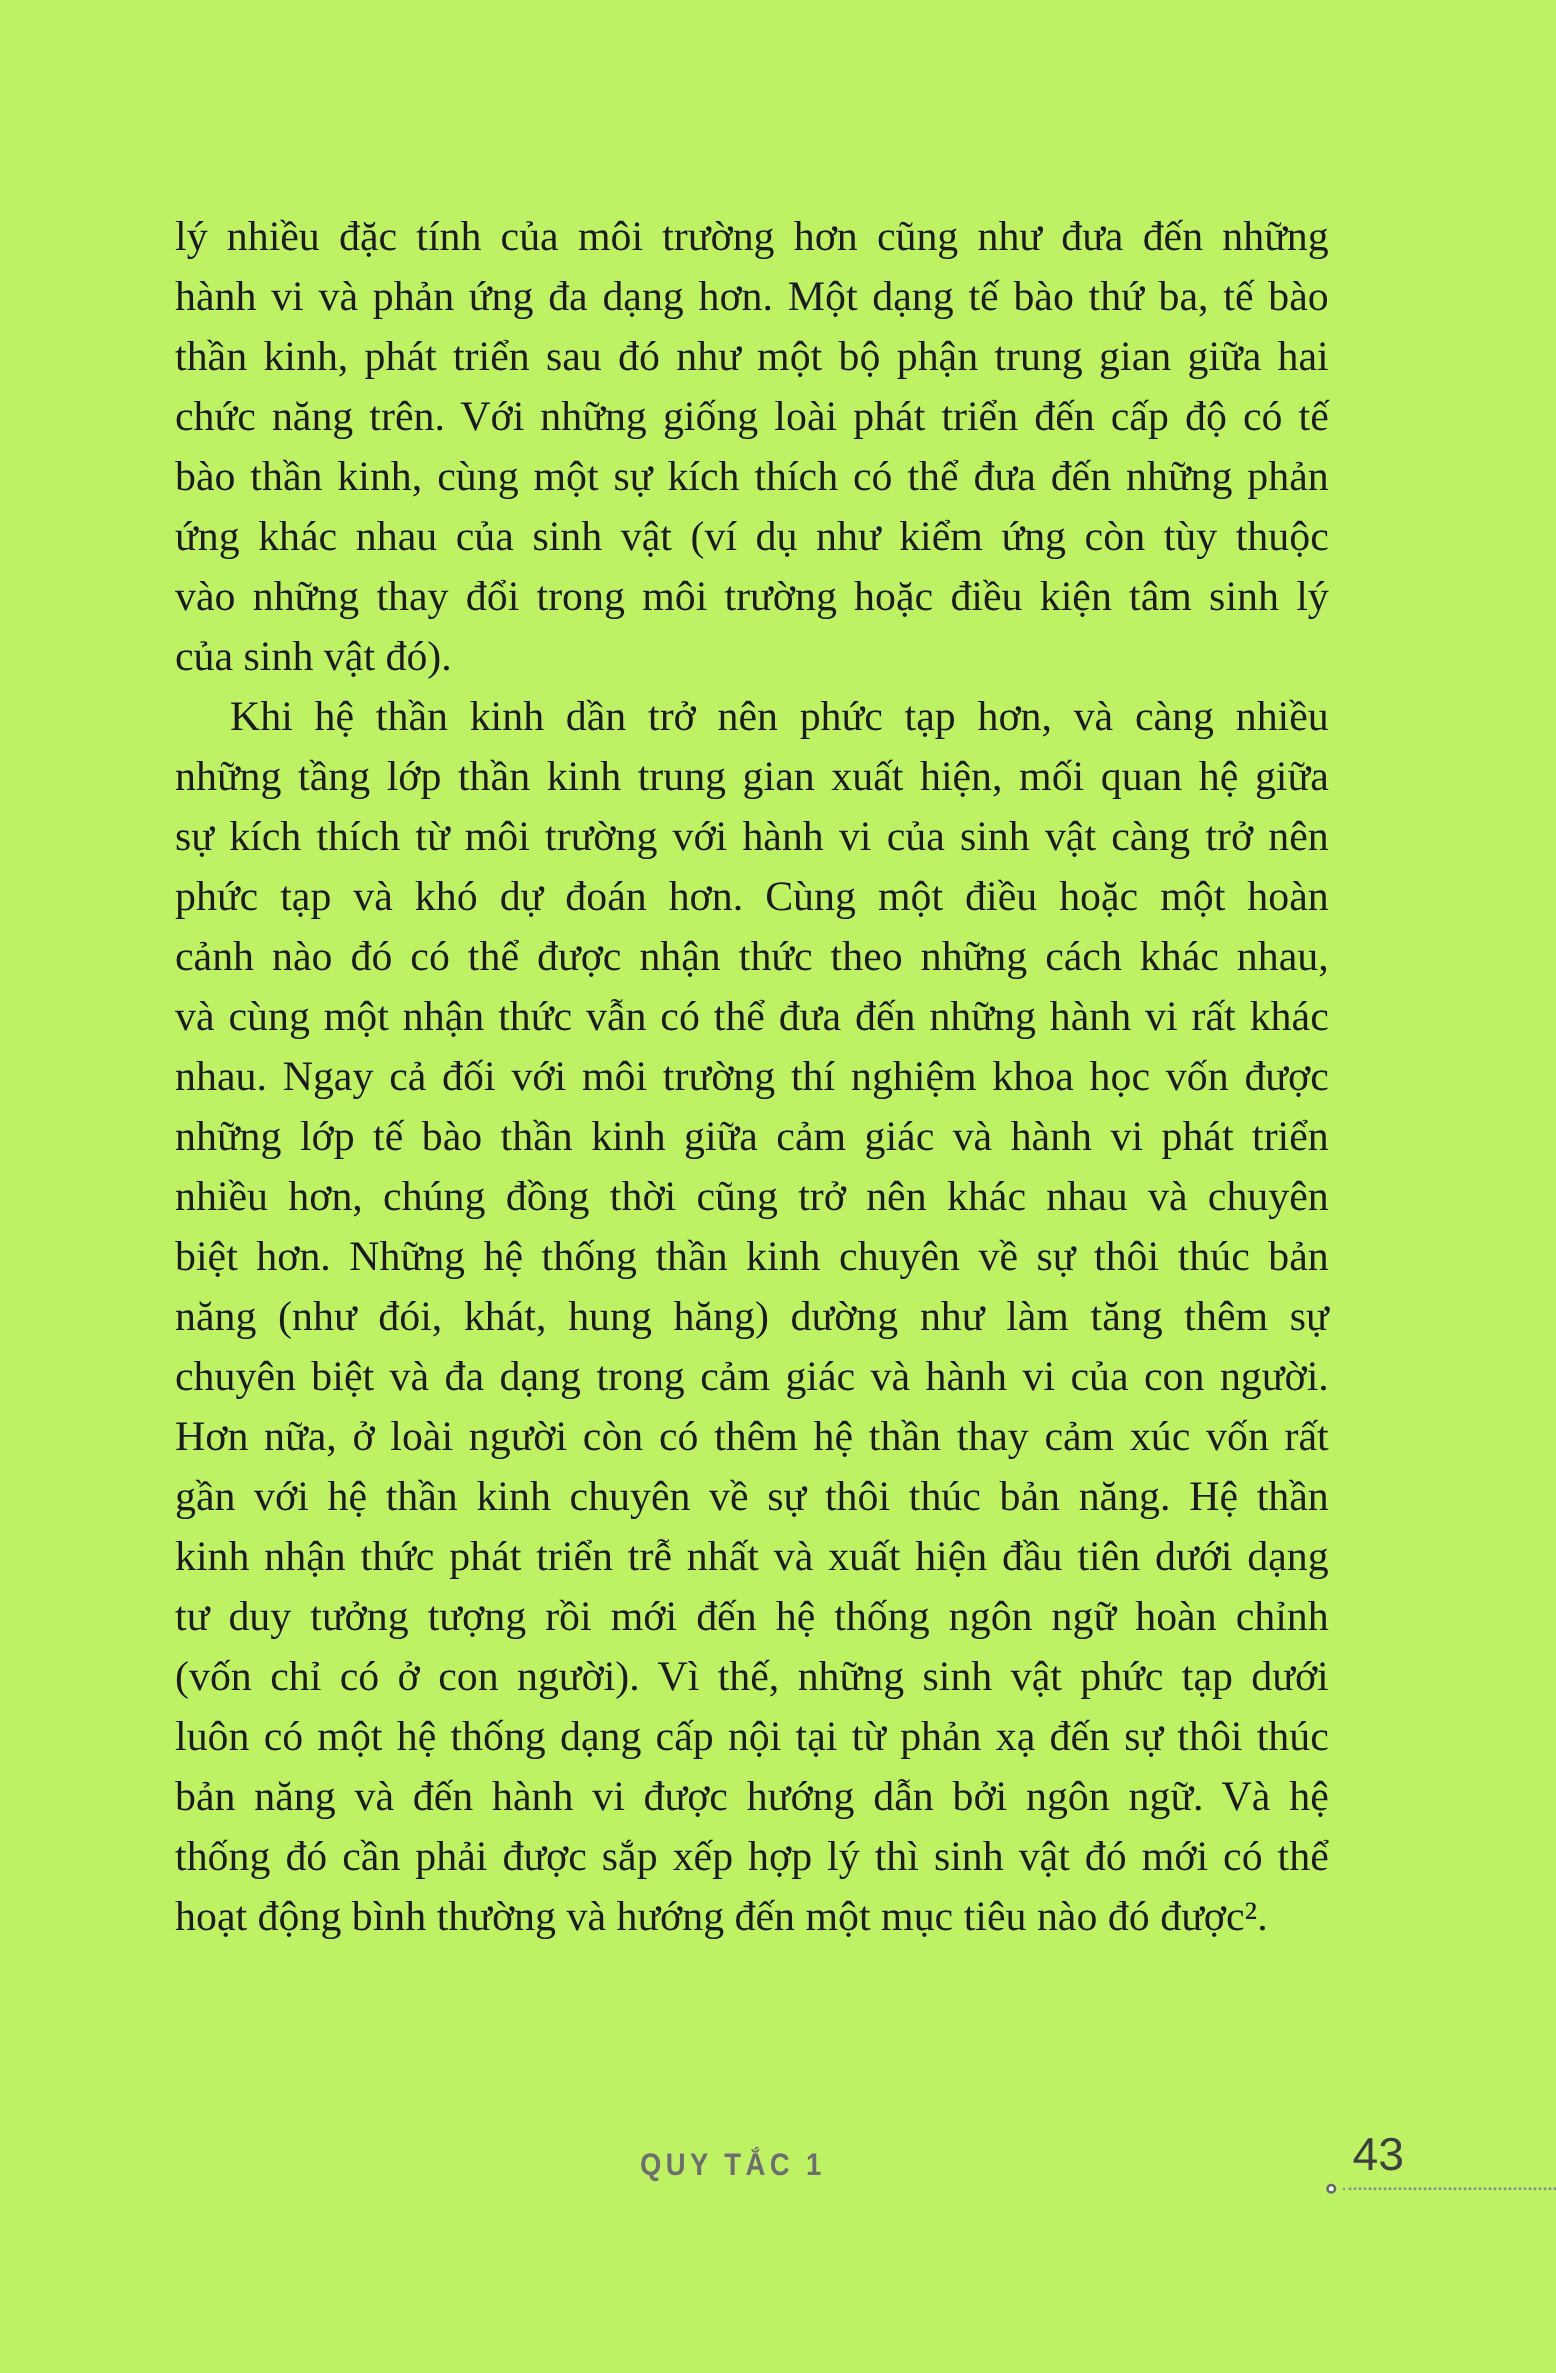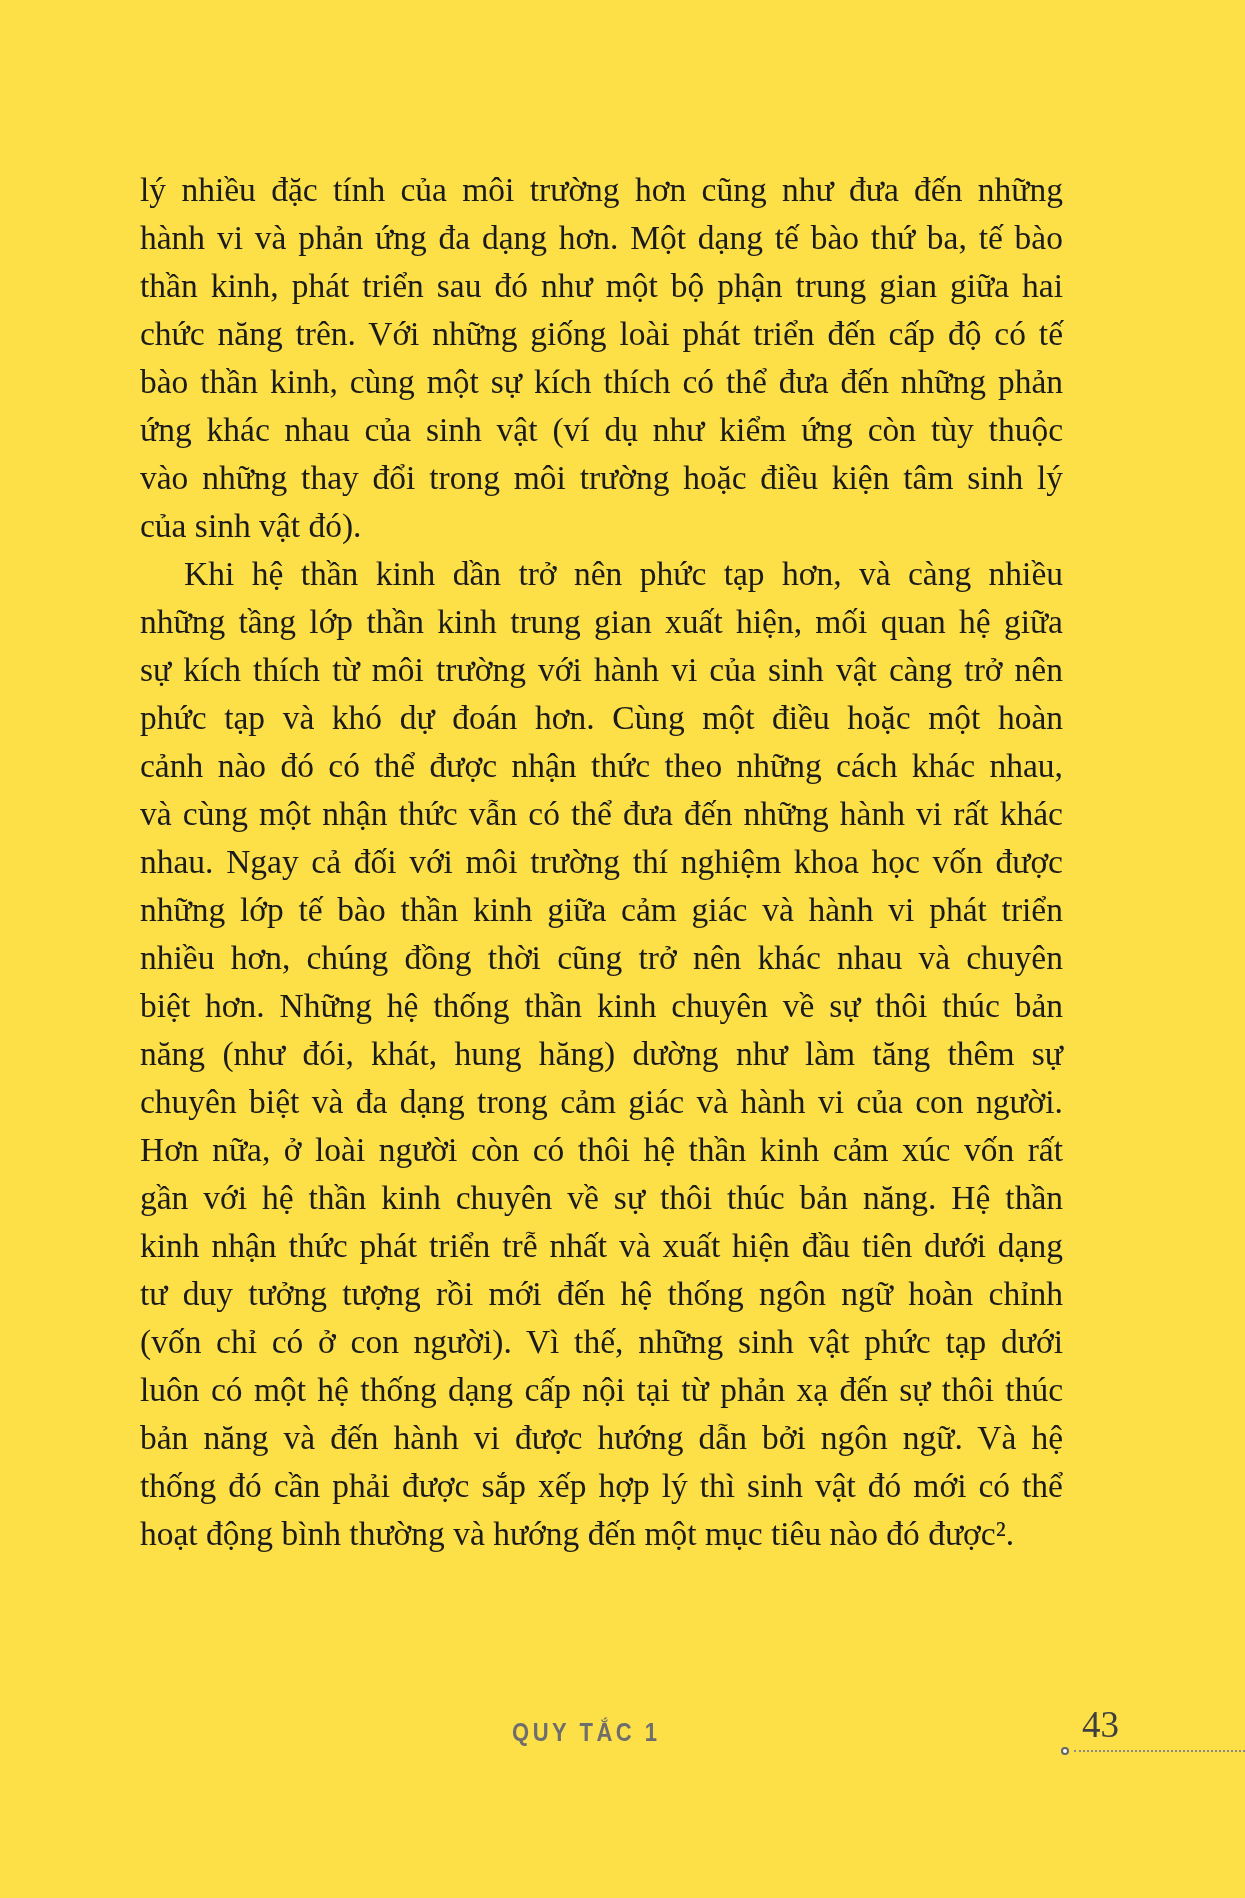--- a/index.html
+++ b/index.html
@@ -4,21 +4,21 @@
 <style>
   html, body {
     margin: 0;
     padding: 0;
     background: #ffffff;
   }
   .page {
     position: relative;
     width: 1245px;
     height: 1898px;
-    background: #fde047;
+    background: #bef264;
     overflow: hidden;
     font-family: "Liberation Serif", serif;
   }
   .text-block {
     position: absolute;
     left: 140px;
     top: 166px;
     width: 923px;
     font-size: 33.5px;
     line-height: 48px;
@@ -44,21 +44,21 @@
     font-size: 25px;
     letter-spacing: 4px;
     color: #6e6e6e;
     transform: scaleX(0.88);
     transform-origin: left center;
   }
   .page-number {
     position: absolute;
     left: 1082px;
     top: 1703px;
-    font-family: Liberation Serif, serif;
+    font-family: Liberation Sans, sans-serif;
     font-size: 37px;
     color: #3f3f3f;
     text-align: center;
   }
   .circle-ornament {
     position: absolute;
     left: 1061px;
     top: 1747px;
     width: 8px;
     height: 8px;
@@ -96,21 +96,21 @@
         <div class="line just">sự kích thích từ môi trường với hành vi của sinh vật càng trở nên</div>
         <div class="line just">phức tạp và khó dự đoán hơn. Cùng một điều hoặc một hoàn</div>
         <div class="line just">cảnh nào đó có thể được nhận thức theo những cách khác nhau,</div>
         <div class="line just">và cùng một nhận thức vẫn có thể đưa đến những hành vi rất khác</div>
         <div class="line just">nhau. Ngay cả đối với môi trường thí nghiệm khoa học vốn được</div>
         <div class="line just">những lớp tế bào thần kinh giữa cảm giác và hành vi phát triển</div>
         <div class="line just">nhiều hơn, chúng đồng thời cũng trở nên khác nhau và chuyên</div>
         <div class="line just">biệt hơn. Những hệ thống thần kinh chuyên về sự thôi thúc bản</div>
         <div class="line just">năng (như đói, khát, hung hăng) dường như làm tăng thêm sự</div>
         <div class="line just">chuyên biệt và đa dạng trong cảm giác và hành vi của con người.</div>
-        <div class="line just">Hơn nữa, ở loài người còn có thôi hệ thần kinh cảm xúc vốn rất</div>
+        <div class="line just">Hơn nữa, ở loài người còn có thêm hệ thần thay cảm xúc vốn rất</div>
         <div class="line just">gần với hệ thần kinh chuyên về sự thôi thúc bản năng. Hệ thần</div>
         <div class="line just">kinh nhận thức phát triển trễ nhất và xuất hiện đầu tiên dưới dạng</div>
         <div class="line just">tư duy tưởng tượng rồi mới đến hệ thống ngôn ngữ hoàn chỉnh</div>
         <div class="line just">(vốn chỉ có ở con người). Vì thế, những sinh vật phức tạp dưới</div>
         <div class="line just">luôn có một hệ thống dạng cấp nội tại từ phản xạ đến sự thôi thúc</div>
         <div class="line just">bản năng và đến hành vi được hướng dẫn bởi ngôn ngữ. Và hệ</div>
         <div class="line just">thống đó cần phải được sắp xếp hợp lý thì sinh vật đó mới có thể</div>
         <div class="line">hoạt động bình thường và hướng đến một mục tiêu nào đó được².</div>
       </div>
     </div>

